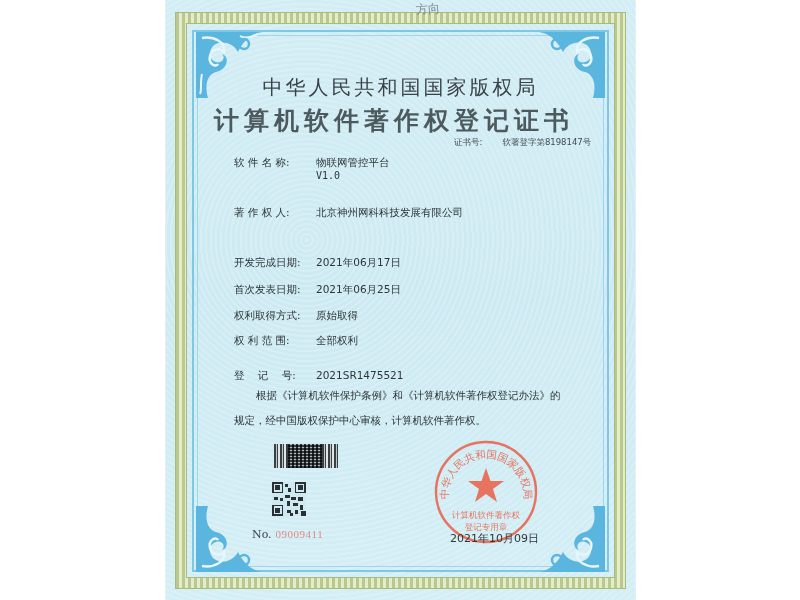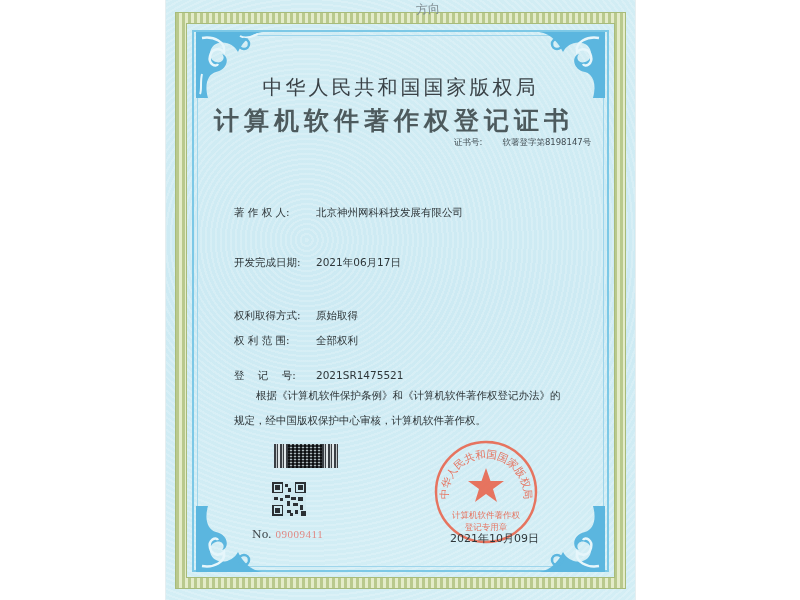--- a/index.html
+++ b/index.html
@@ -142,25 +142,32 @@
   </div>
 
   <div class="handwrite">方向</div>
 
   <div class="title1">中华人民共和国国家版权局</div>
   <div class="title2">计算机软件著作权登记证书</div>
   <div class="certno">
     <span style="margin:0">证书号:</span><span>软著登字第8198147号</span>
   </div>
 
+  <div class="field" style="top:156px">
+    <span class="lbl">软 件 名 称:</span><span class="val">物联网管控平台</span>
+    <span class="val2">V1.0</span>
+  </div>
   <div class="field" style="top:206px">
     <span class="lbl">著 作 权 人:</span><span class="val">北京神州网科科技发展有限公司</span>
   </div>
   <div class="field" style="top:256px">
     <span class="lbl">开发完成日期:</span><span class="val">2021年06月17日</span>
+  </div>
+  <div class="field" style="top:283px">
+    <span class="lbl">首次发表日期:</span><span class="val">2021年06月25日</span>
   </div>
   <div class="field" style="top:309px">
     <span class="lbl">权利取得方式:</span><span class="val">原始取得</span>
   </div>
   <div class="field" style="top:334px">
     <span class="lbl">权 利 范 围:</span><span class="val">全部权利</span>
   </div>
   <div class="field" style="top:369px">
     <span class="lbl" style="white-space:pre">登    记    号:</span><span class="val">2021SR1475521</span>
   </div>

